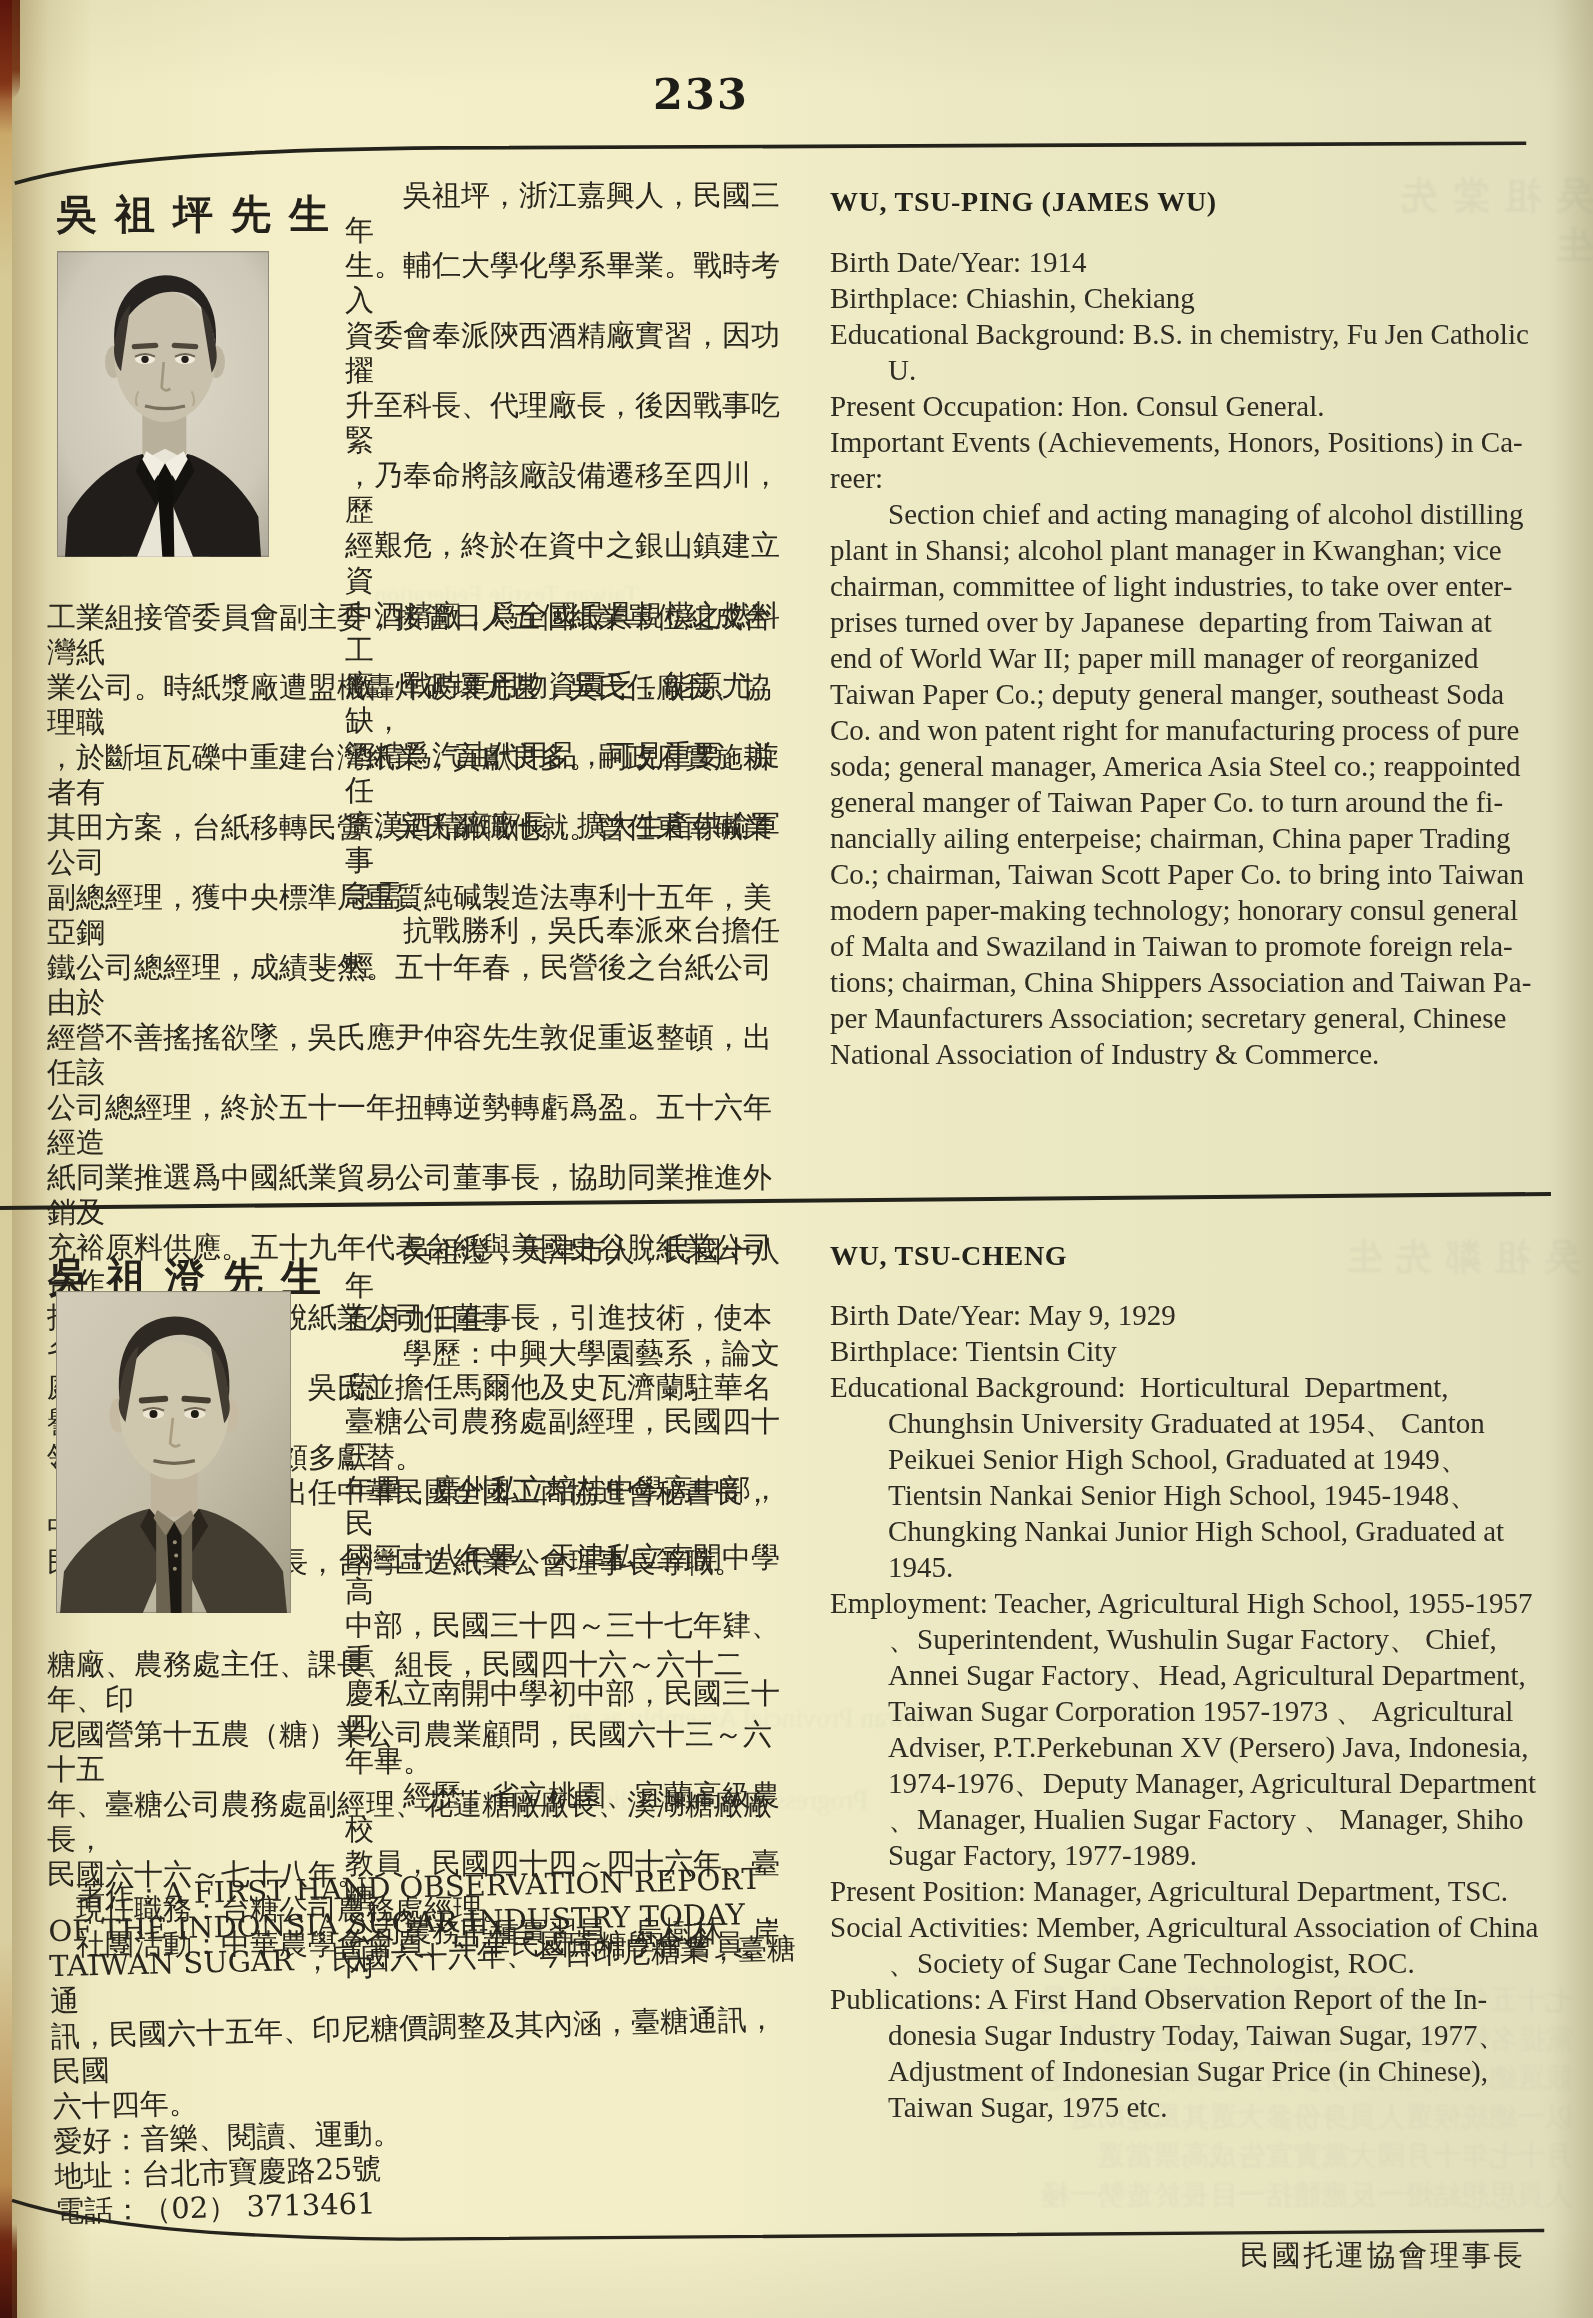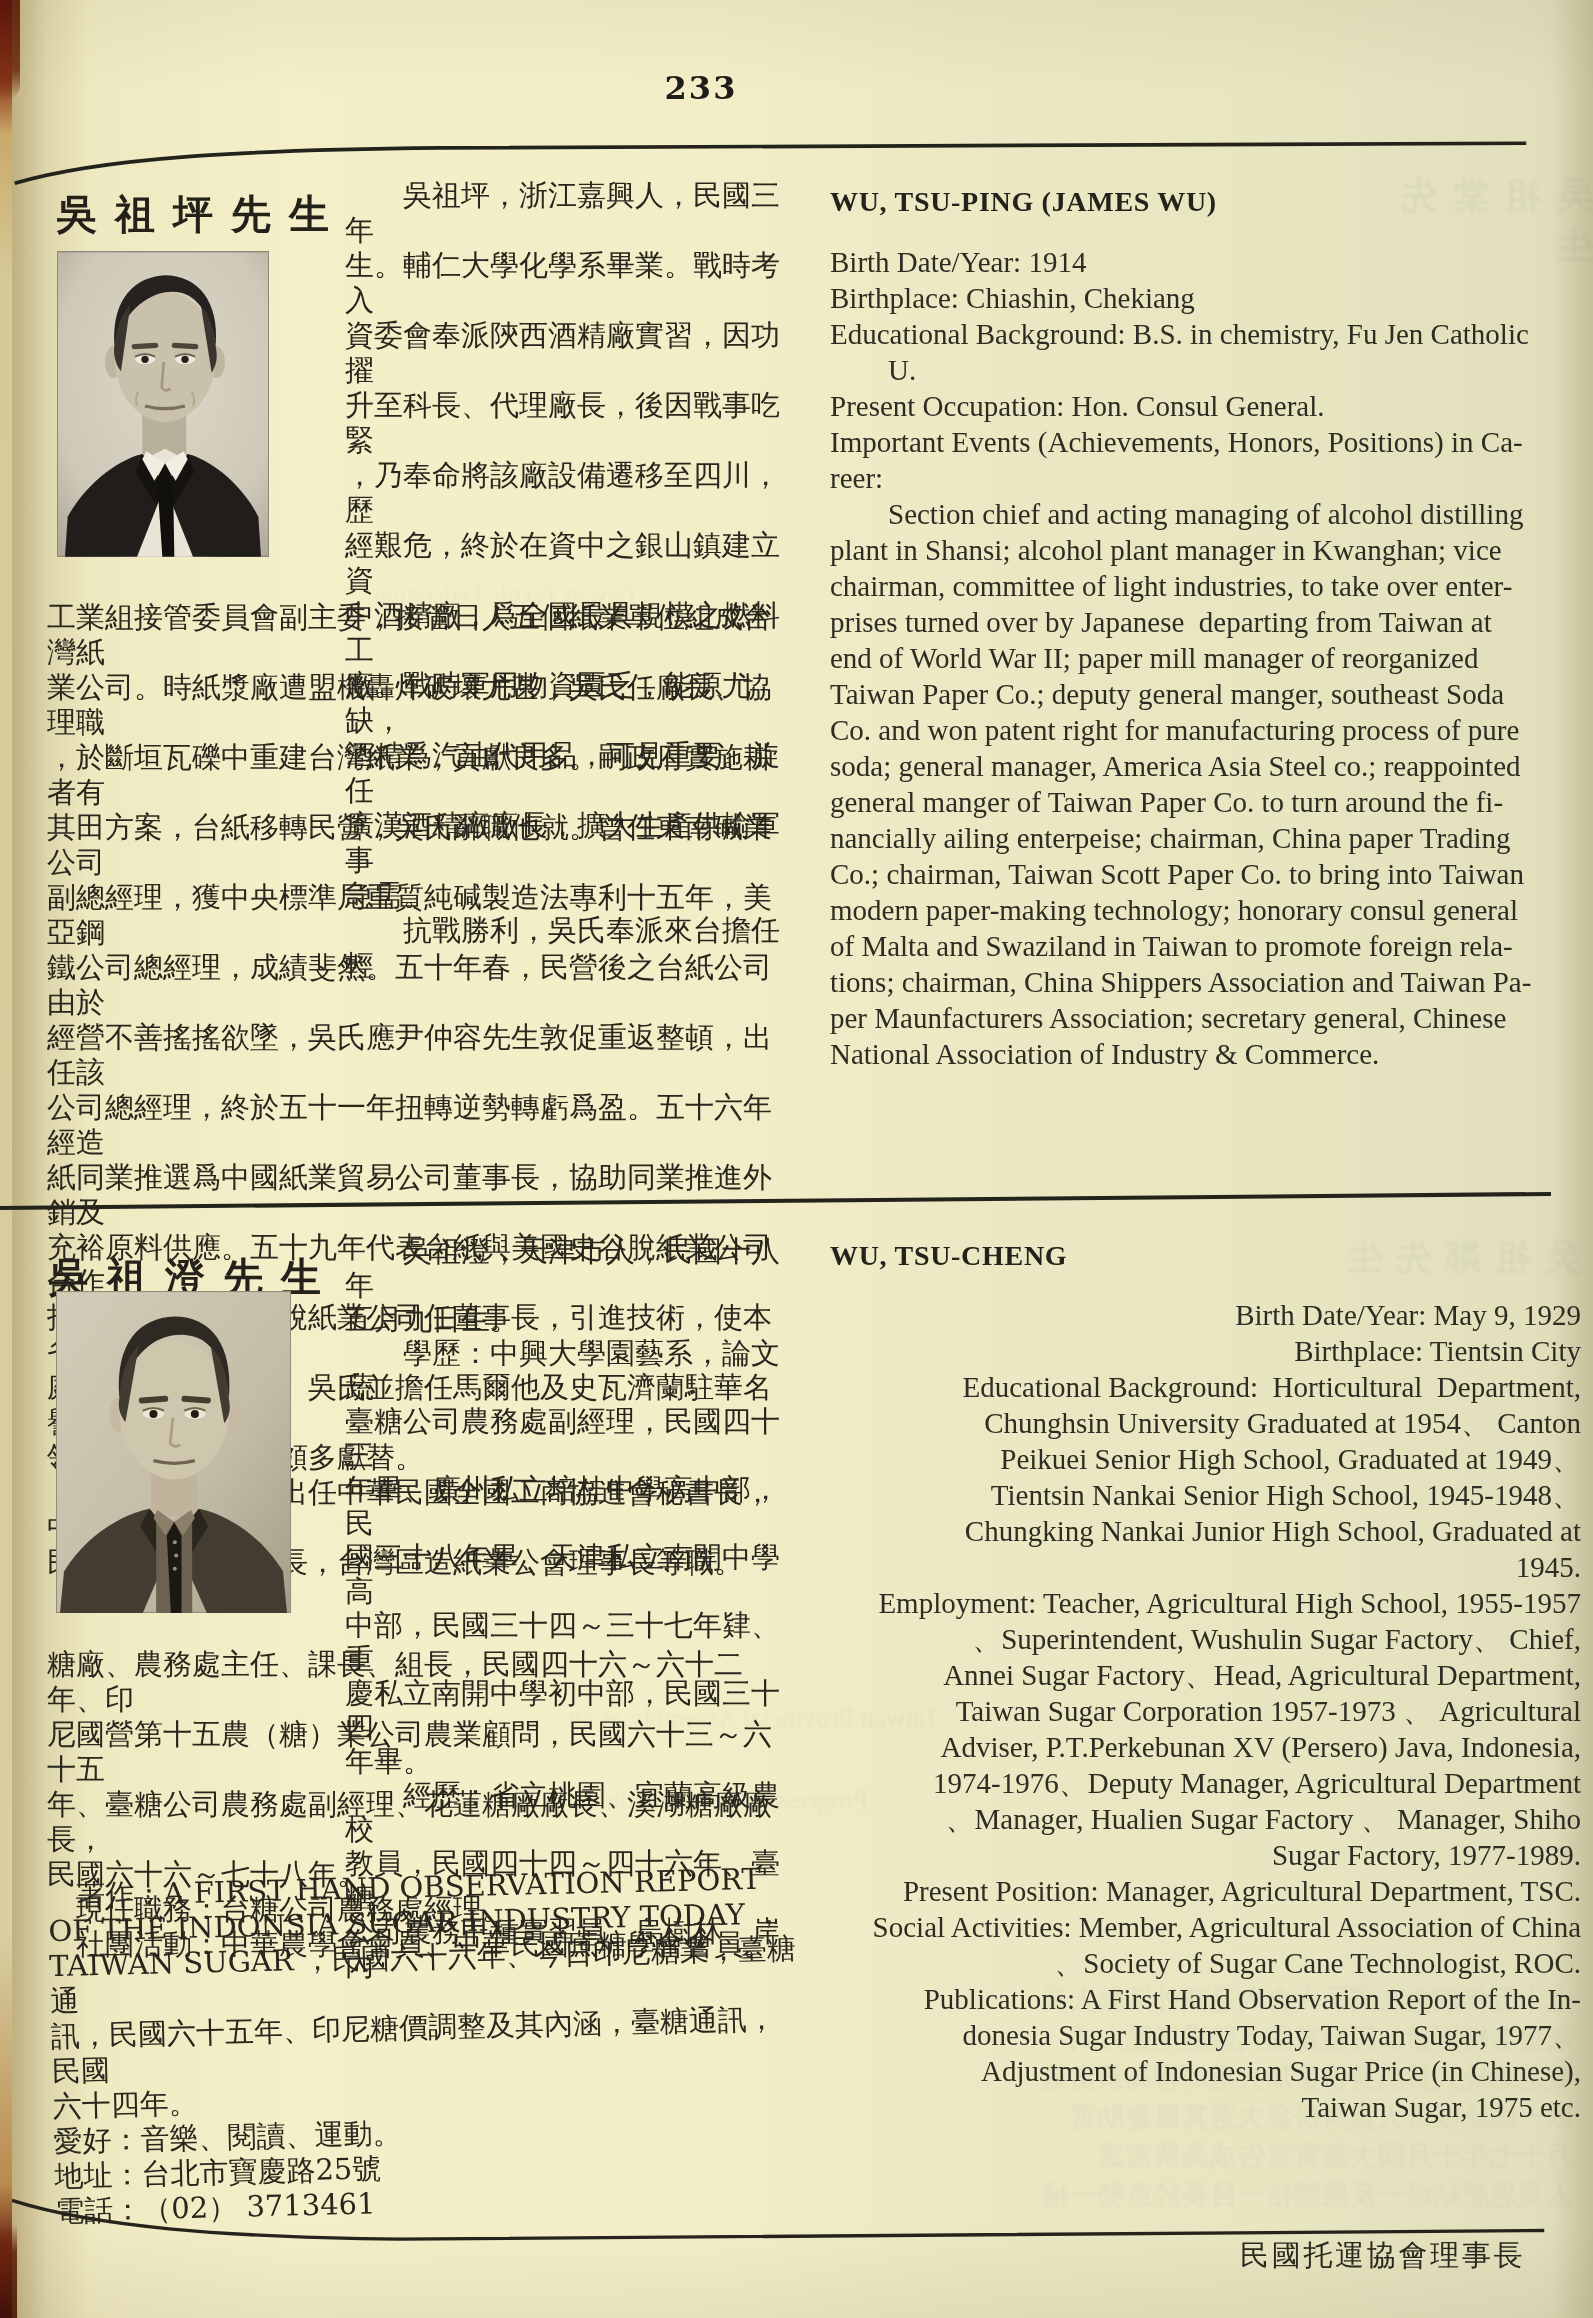--- a/index.html
+++ b/index.html
@@ -17,21 +17,21 @@
   
   .edge-strip{left:0;top:0;width:12px;height:2319px;
     background:linear-gradient(180deg,#6e1d10 0,#8a3a18 80px,#caa96a 134px,#d6ca97 281px,#d9cfa0 1937px,#b98a4e 2184px,#5d1708 2258px,#47120a 2319px);}
   .corner-top{left:0;top:0;width:20px;height:100px;background:linear-gradient(180deg,#5c150b,#7d2f15 70%,rgba(125,47,21,0));border-bottom-right-radius:14.7px;}
   .corner-bottom{left:0;top:2224px;width:17.4px;height:94px;background:linear-gradient(0deg,#40100a,#6d2410 70%,rgba(109,36,16,0));}
   .gutter-shadow{left:12px;top:0;width:80px;height:2319px;
     background:linear-gradient(90deg,rgba(110,90,40,.30),rgba(110,90,40,.12) 45%,rgba(110,90,40,0));}
   .right-shade{right:0;top:0;width:40px;height:2319px;background:linear-gradient(270deg,rgba(120,110,70,.20),rgba(120,110,70,0));}
   svg.rule{left:0;top:0;width:1593px;height:2319px;pointer-events:none;}
   .page-number{left:641px;top:69px;width:120px;text-align:center;
-    font-size:32px;font-weight:bold;letter-spacing:2px;color:#1e1d17;}
+    font-size:43px;font-weight:bold;letter-spacing:2px;color:#1e1d17;}
   .footer-title{left:1240px;top:2236px;font-size:29px;letter-spacing:2.7px;color:#2b291f;
     font-family:"DejaVu Serif","Liberation Serif",serif;}
   
   .zh-title{font-size:40px;font-weight:bold;letter-spacing:18px;color:#23211a;white-space:nowrap;
     font-family:"DejaVu Serif","Liberation Serif",serif;}
   .zh-block{font-size:29px;line-height:35px;white-space:pre-wrap;color:#28261d;
     font-family:"DejaVu Serif","Liberation Serif",serif;}
   .en-title{font-size:28px;font-weight:bold;letter-spacing:0.7px;color:#23221b;white-space:nowrap;
     font-family:"Liberation Serif","DejaVu Serif",serif;}
   .en-block{font-size:29px;line-height:36px;white-space:pre-wrap;color:#2e2c23;
@@ -254,21 +254,21 @@
     <div class="abs zh-block" style="left:47px;top:1861px;width:748px;transform:rotate(-1.4deg);transform-origin:top right;">　著作：A FIRST HAND OBSERVATION REPORT
 OF THE INDONSIA SUGAR INDUSTRY TODAY ，
 TAIWAN SUGAR ，民國六十六年、今日印尼糖業，臺糖通
 訊，民國六十五年、印尼糖價調整及其內涵，臺糖通訊，民國
 六十四年。
 愛好：音樂、閱讀、運動。
 地址：台北市寶慶路25號
 電話：（02） 3713461</div>
 
     <h3 class="abs en-title" style="left:830px;top:1240px;margin:0;text-align:right;">WU, TSU-CHENG</h3>
-    <div class="abs en-block" style="left:830px;top:1297px;width:751px;text-align:right;">Birth Date/Year: May 9, 1929
+    <div class="abs en-block" style="left:830px;top:1297px;width:751px;">Birth Date/Year: May 9, 1929
 Birthplace: Tientsin City
 Educational Background:  Horticultural  Department,
         Chunghsin University Graduated at 1954、 Canton
         Peikuei Senior High School, Graduated at 1949、
         Tientsin Nankai Senior High School, 1945-1948、
         Chungking Nankai Junior High School, Graduated at
         1945.
 Employment: Teacher, Agricultural High School, 1955-1957
         、Superintendent, Wushulin Sugar Factory、 Chief,
         Annei Sugar Factory、Head, Agricultural Department,

